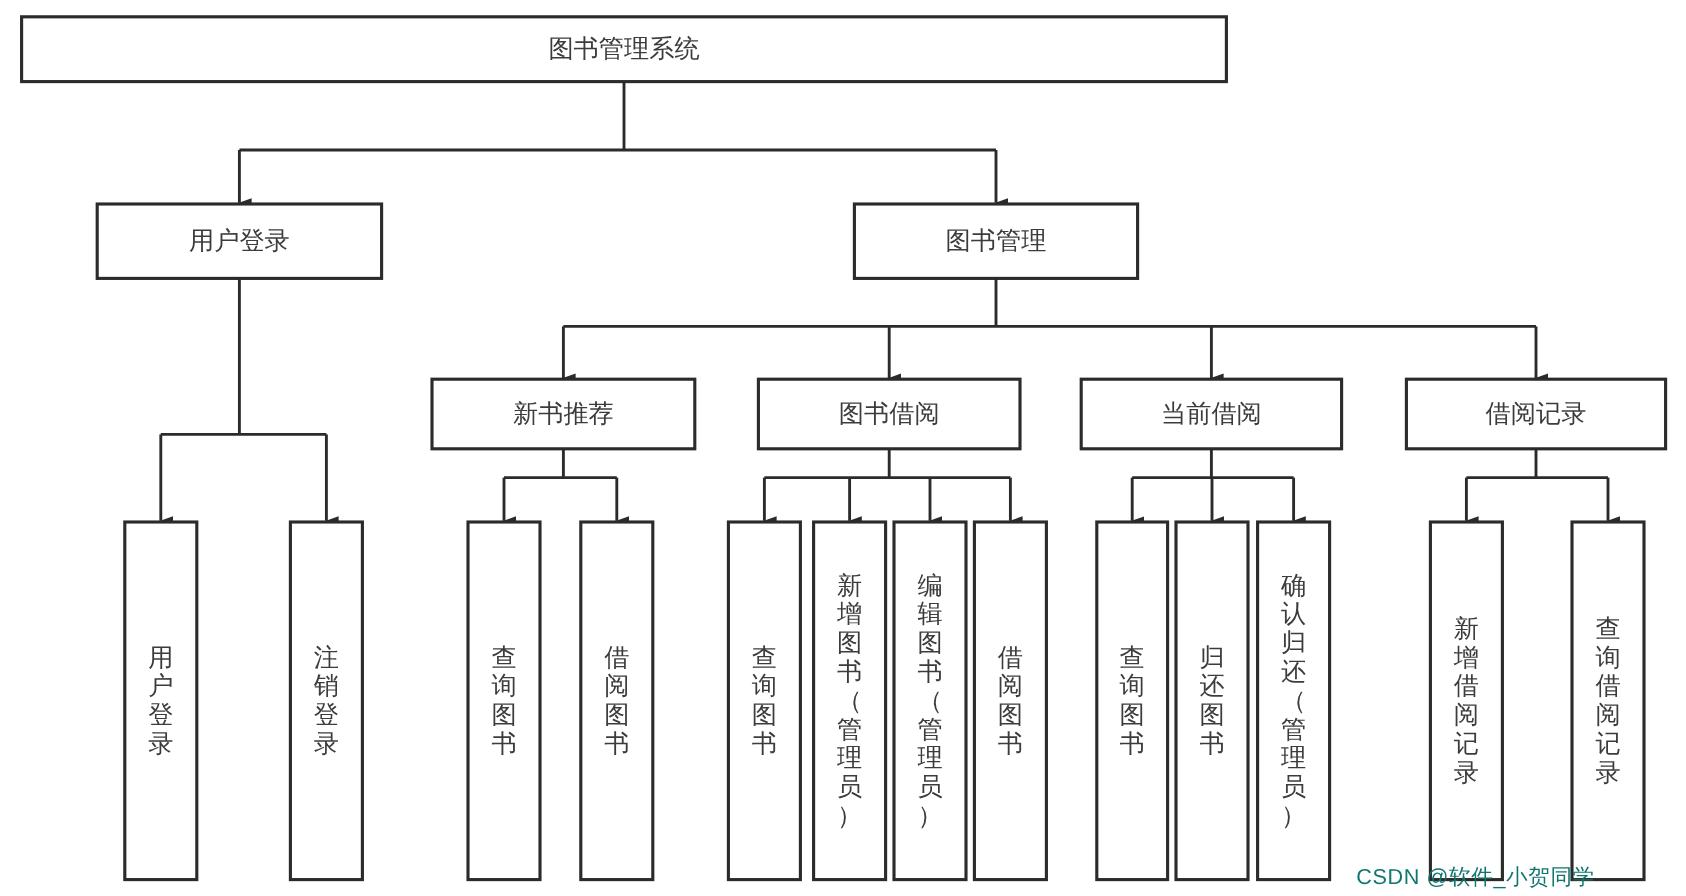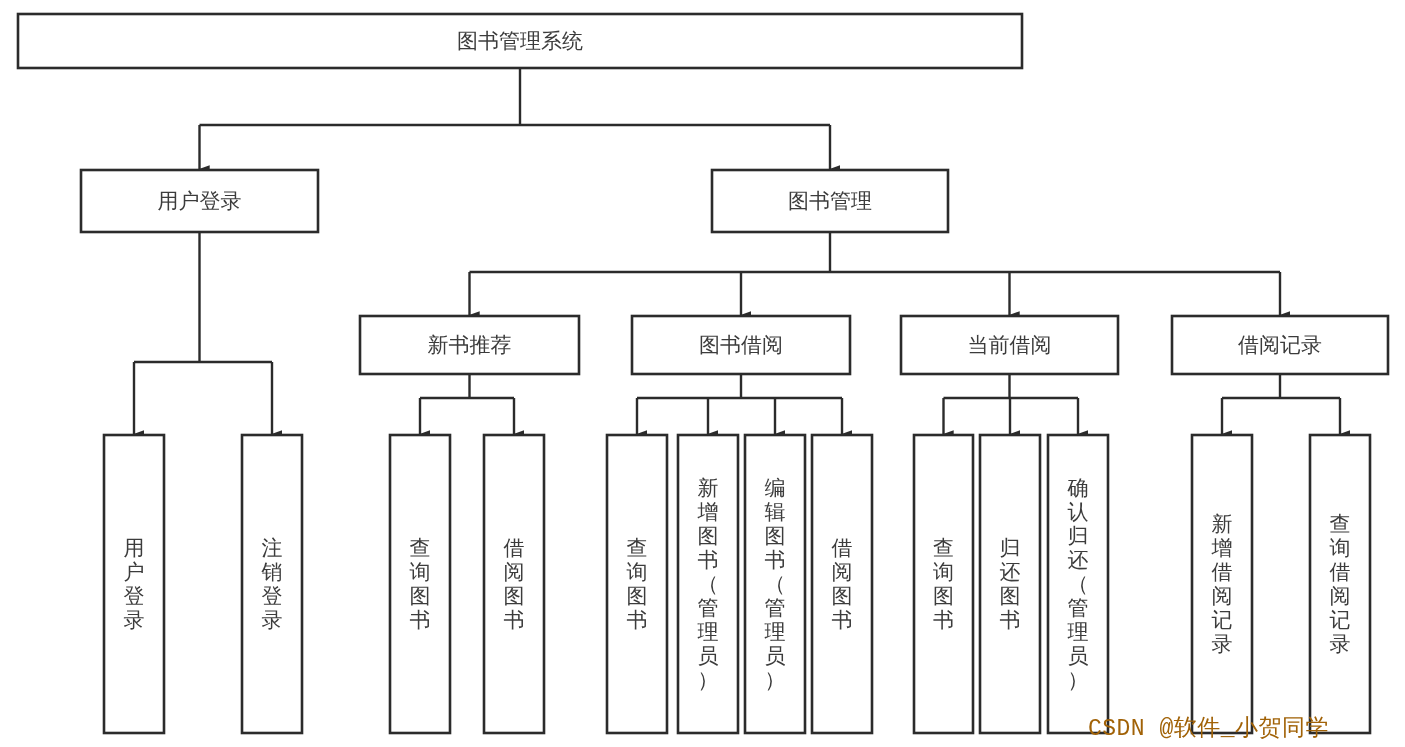--- a/index.html
+++ b/index.html
@@ -48,23 +48,23 @@
   .node-label-vertical {
     fill: #3c3c3c;
     font-family: "DejaVu Sans", "Liberation Sans", sans-serif;
     font-size: 21px;
     text-anchor: middle;
   }
   .watermark {
     position: absolute;
     right: 10px;
     bottom: 4px;
-    font-family: Liberation Mono, monospace;
-    font-size: 23px;
-    color: #a16207;
+    font-family: Liberation Sans, sans-serif;
+    font-size: 18px;
+    color: #0f766e;
     letter-spacing: 0.5px;
     white-space: nowrap;
     pointer-events: none;
   }
 </style>
 </head>
 <body>
 
 <div id="diagram-root">
   <svg class="flow" viewBox="0 0 1405 747" xmlns="http://www.w3.org/2000/svg">

